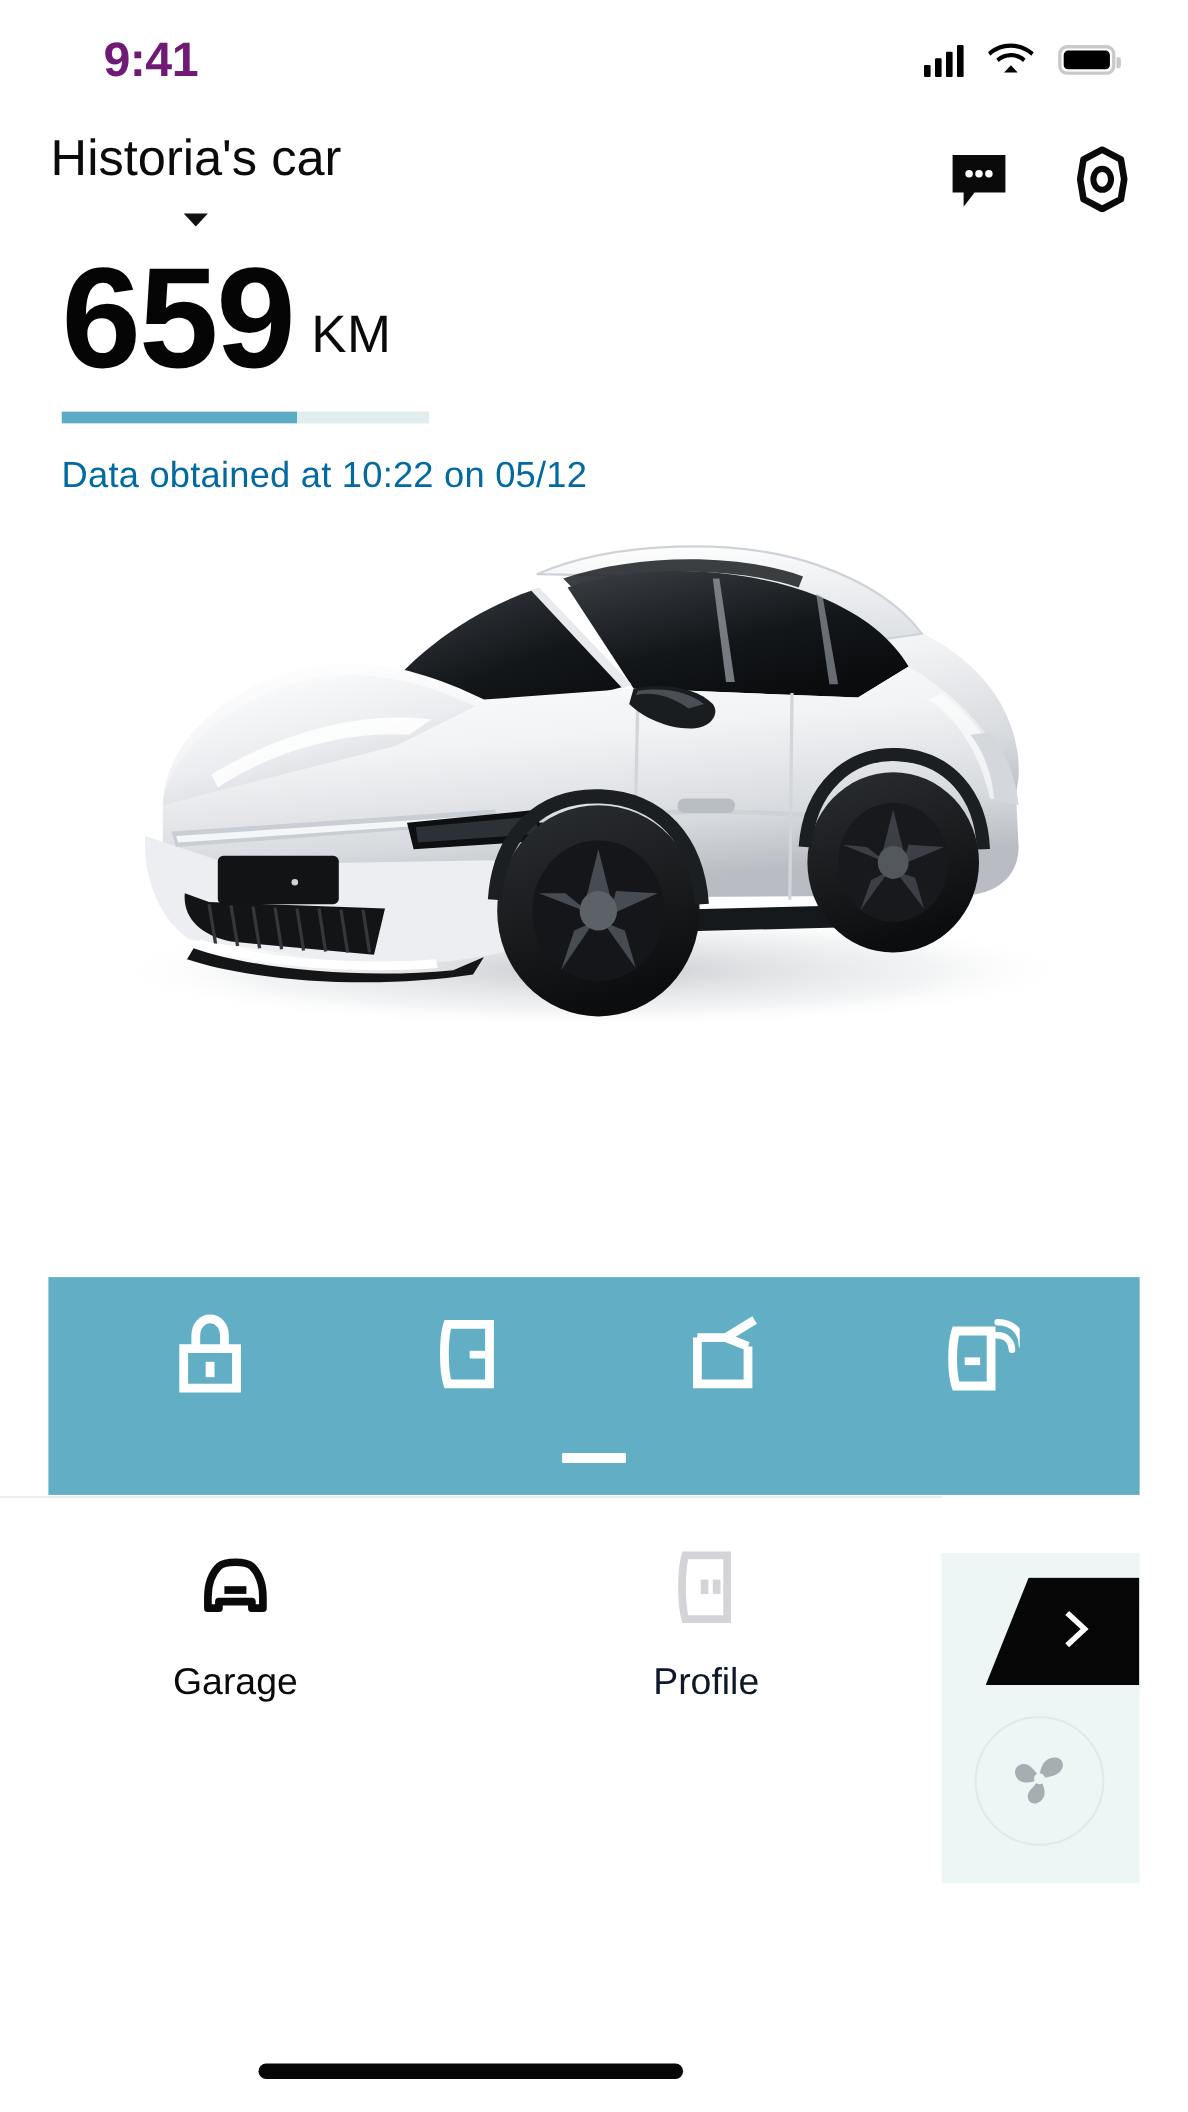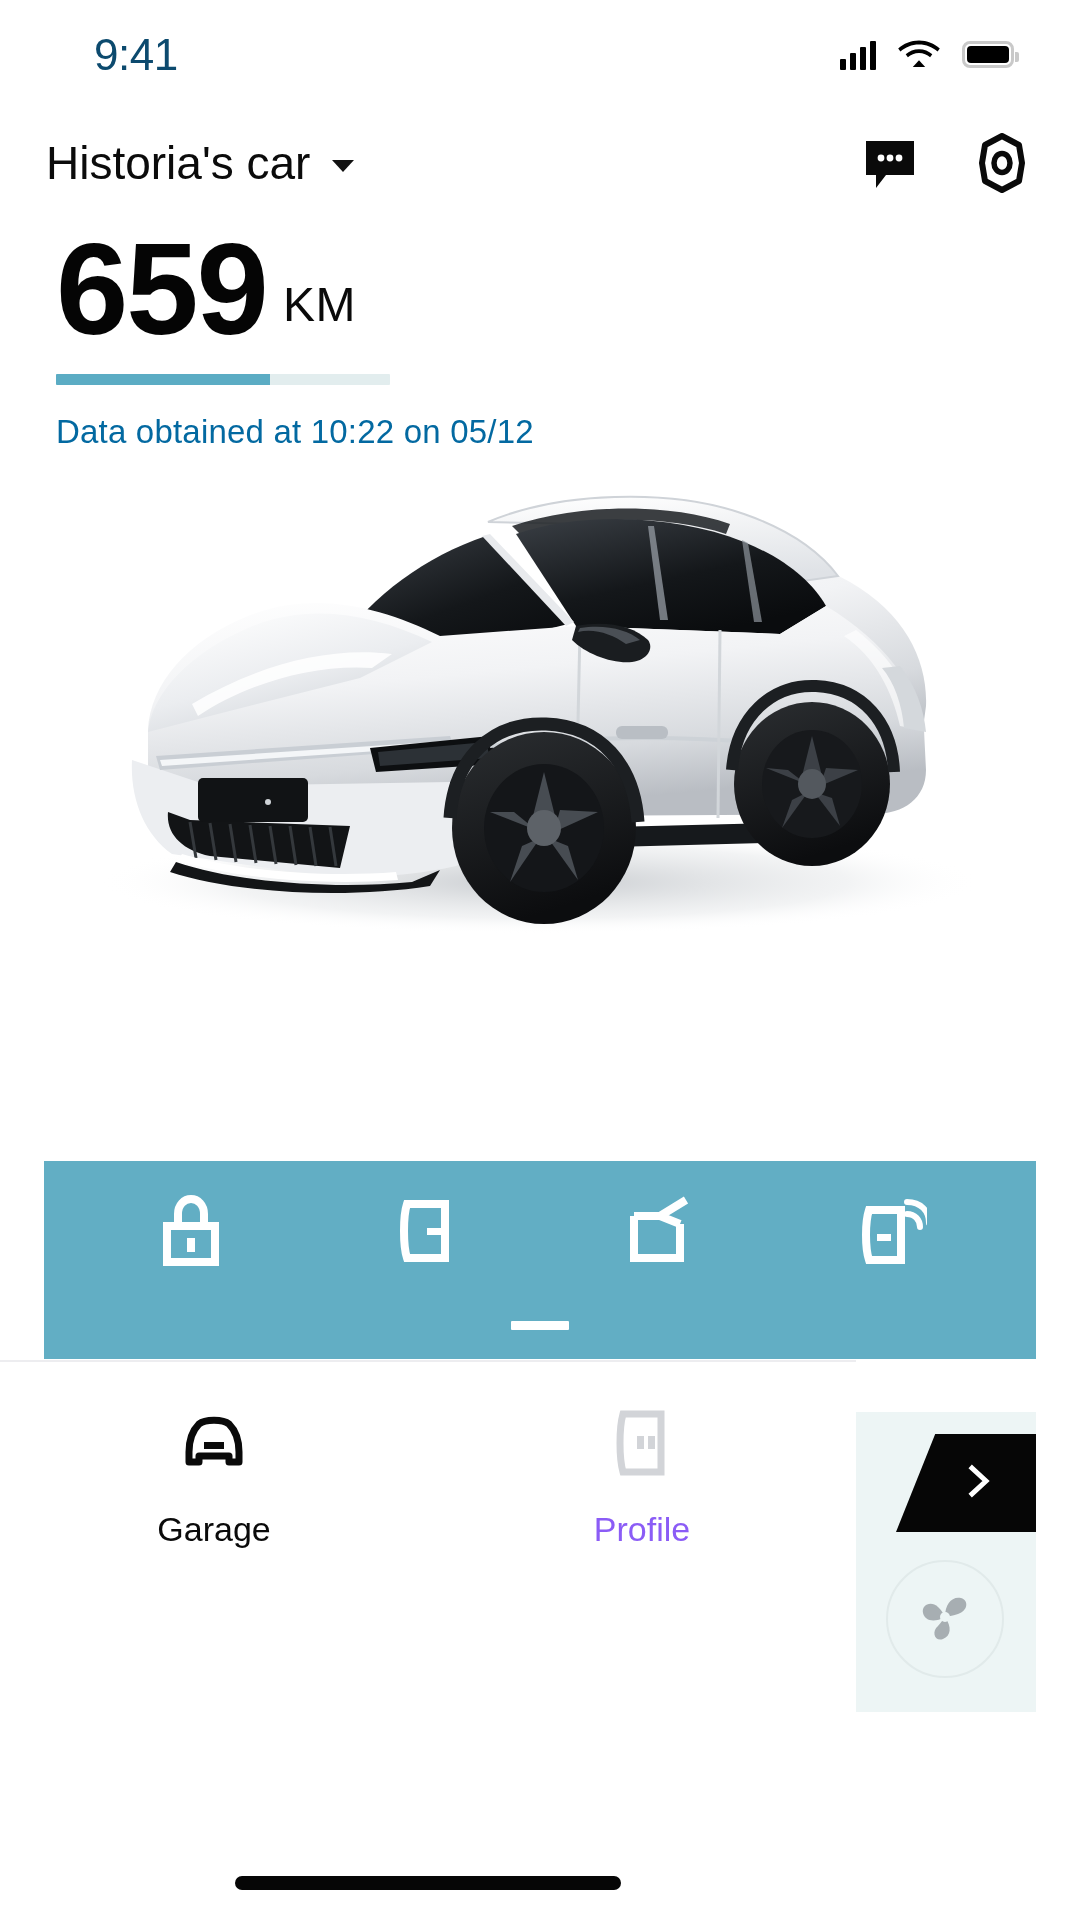--- a/index.html
+++ b/index.html
@@ -17,21 +17,21 @@
 
   
   .status-bar {
     position:absolute; top:0; left:0;
     width:1080px; height:105px;
     display:flex; align-items:center;
     justify-content:space-between;
     padding:0 66px 0 94px;
   }
   .status-time {
-    font-size:44px; font-weight:400; color:#0c4a6e;
+    font-size:44px; font-weight:700; color:#701a75;
     letter-spacing:-0.5px; line-height:1;
     margin-top:4px;
   }
   .status-icons { display:flex; align-items:center; gap:22px; margin-top:4px; }
 
   .sig { display:flex; align-items:flex-end; gap:4px; height:30px; }
   .sig i { display:block; width:6px; background:#000; border-radius:1px; }
   .sig i:nth-child(1){ height:11px; }
   .sig i:nth-child(2){ height:17px; }
   .sig i:nth-child(3){ height:23px; }
@@ -47,21 +47,21 @@
   }
   .batt span { display:block; width:100%; height:100%; background:#000; border-radius:4px; }
 
   
   .header {
     position:absolute; top:105px; left:0;
     width:1080px; height:115px;
     display:flex; align-items:center; justify-content:space-between;
     padding:0 48px 0 46px;
   }
-  .car-select { display:flex; align-items:center; gap:22px; cursor:pointer; }
+  .car-select { display:flex; align-items:center; gap:22px; cursor:pointer;flex-direction:column; }
   .car-name { font-size:46px; color:#0b0b0b; font-weight:400; line-height:1; }
   .caret {
     width:0;height:0;
     border-left:11px solid transparent;
     border-right:11px solid transparent;
     border-top:12px solid #111;
     margin-top:6px;
   }
   .header-actions { display:flex; align-items:center; gap:52px; }
   .hicon { width:60px; height:60px; display:block; }
@@ -161,21 +161,21 @@
     border-top:2px solid #ededf0;
     display:flex;
   }
   .nav-item {
     flex:1; display:flex; flex-direction:column;
     align-items:center; padding-top:44px; cursor:pointer;
   }
   .nav-item svg { width:74px; height:74px; display:block; }
   .nav-label { margin-top:32px; font-size:34px; line-height:1; }
   .nav-item.active .nav-label { color:#0a0a0a; }
-  .nav-item.inactive .nav-label { color:#8b5cf6; }
+  .nav-item.inactive .nav-label { color:#0f172a; }
   .home-indicator {
     position:absolute; bottom:30px; left:50%;
     transform:translateX(-50%);
     width:386px; height:14px; background:#060606; border-radius:7px;
   }
 </style>
 </head>
 <body>
 
 <div id="app">

